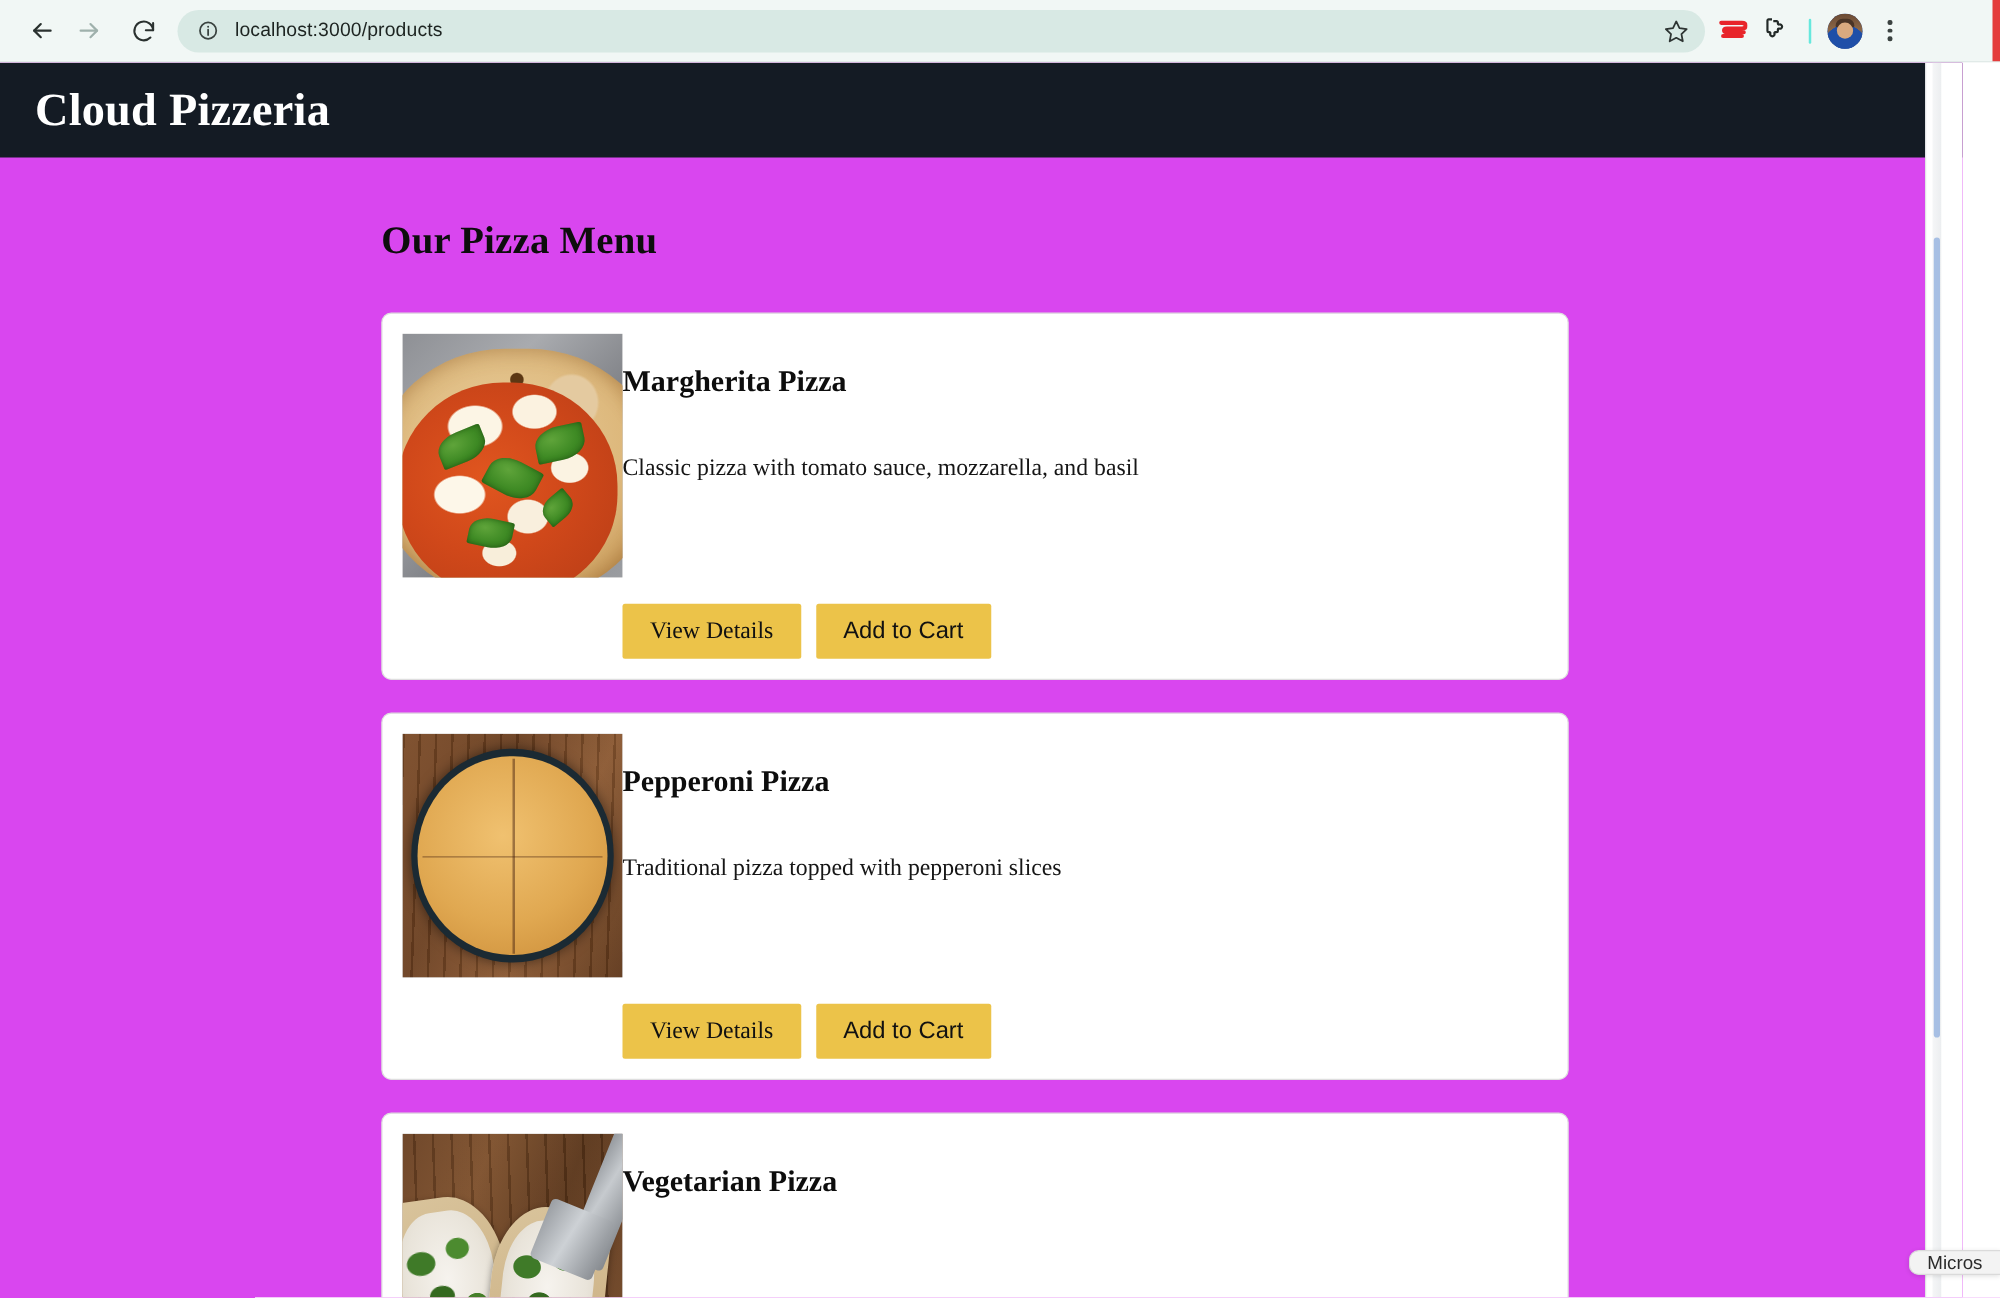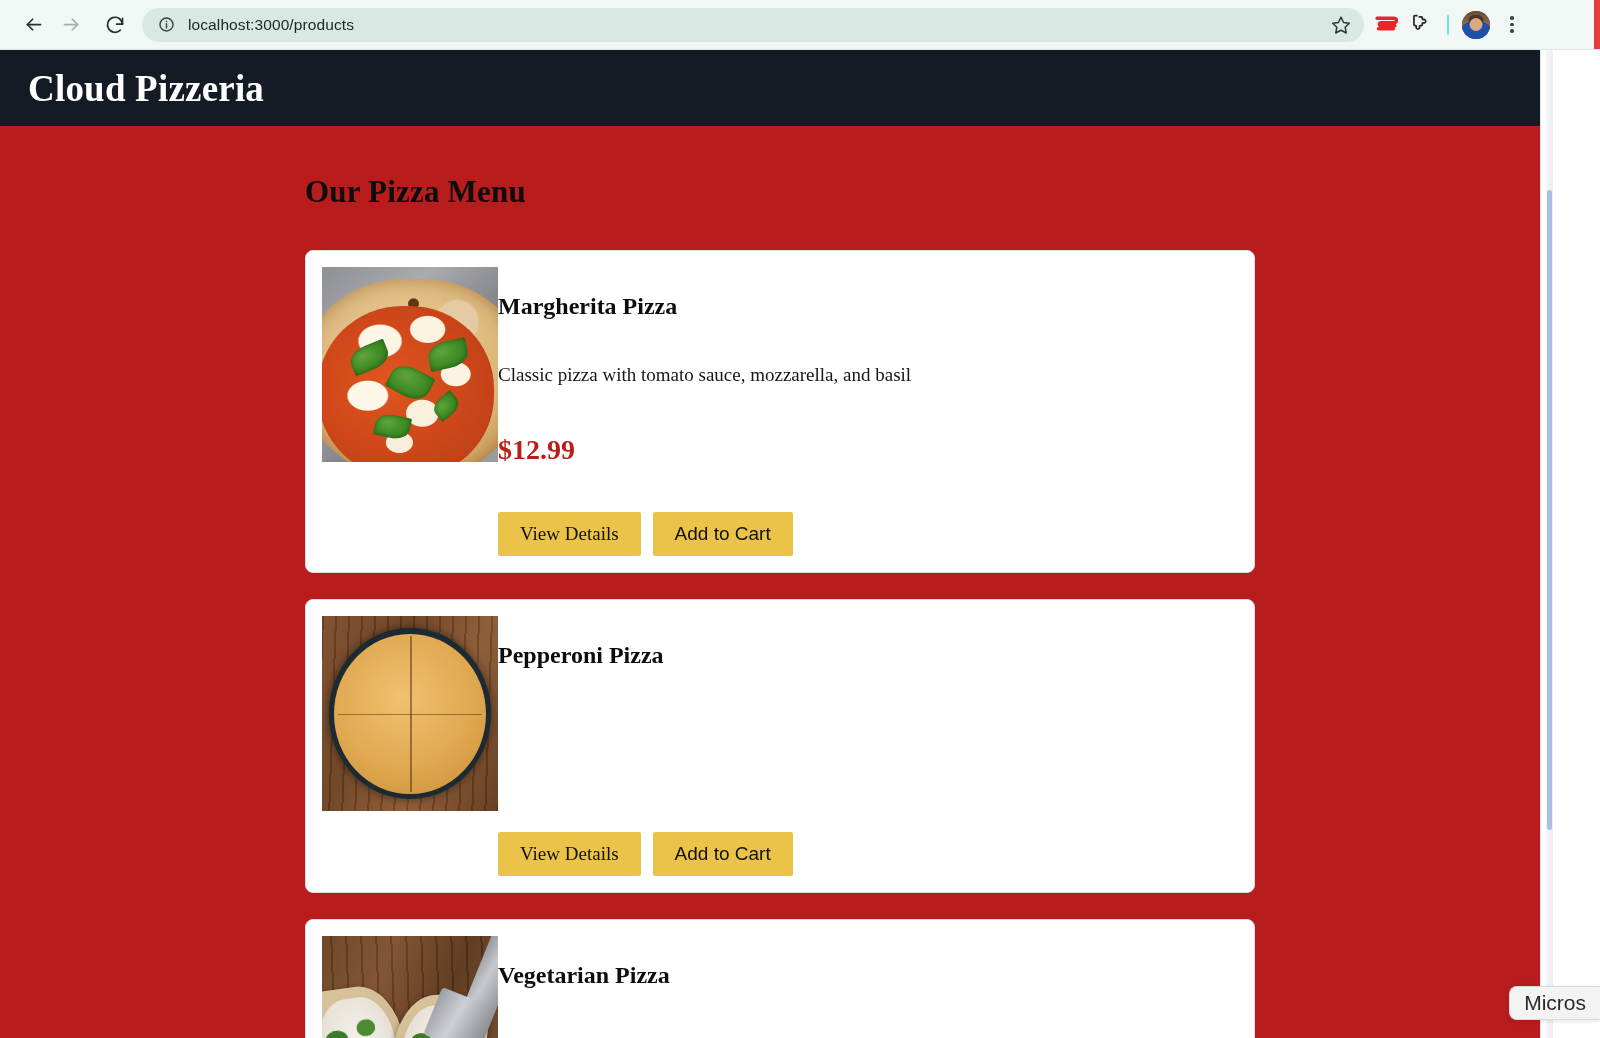--- a/index.html
+++ b/index.html
@@ -138,21 +138,21 @@
     position: relative;
     width: 1600px;
     height: 988px;
     background: #ffffff;
     overflow: hidden;
   }
   .page {
     position: relative;
     width: 1570px;
     height: 988px;
-    background: #b91c1c;
+    background: #d946ef;
     overflow: hidden;
   }
   .page-edge {
     position: absolute;
     top: 0; right: 0;
     width: 30px; height: 988px;
     background: #ffffff;
     border-left: 1px solid #e2e4e6;
   }
   .page-edge::before {
@@ -443,26 +443,26 @@
 
   
   .ms-popup {
     position: absolute;
     right: 0;
     bottom: 18px;
     background: #f3f3f3;
     border: 1px solid #dadada;
     border-right: none;
     border-radius: 8px 0 0 8px;
-    height: 34px;
+    height: 20px;
     display: flex;
     align-items: center;
     padding: 0 14px;
     font-family: "Liberation Sans", sans-serif;
-    font-size: 21px;
+    font-size: 15px;
     color: #2b2b2b;
     white-space: nowrap;
     box-shadow: 0 1px 4px rgba(0,0,0,.12);
     z-index: 20;
   }
 </style>
 </head>
 <body>
 
 <div class="browser-toolbar">
@@ -559,39 +559,39 @@
               <div class="leaf" style="left:16%;top:40%;width:22%;height:13%;transform:rotate(-22deg);"></div>
               <div class="leaf" style="left:38%;top:52%;width:24%;height:15%;transform:rotate(28deg);"></div>
               <div class="leaf" style="left:60%;top:38%;width:23%;height:14%;transform:rotate(-12deg);"></div>
               <div class="leaf" style="left:30%;top:76%;width:20%;height:12%;transform:rotate(12deg);"></div>
               <div class="leaf" style="left:63%;top:66%;width:15%;height:10%;transform:rotate(-40deg);"></div>
             </div>
           </div>
           <div class="product-body">
             <h2 class="product-name">Margherita Pizza</h2>
             <p class="product-desc">Classic pizza with tomato sauce, mozzarella, and basil</p>
-            <div class="product-price">$12.99</div>
             <div class="btn-row">
               <button class="btn btn-details">View Details</button>
               <button class="btn btn-cart">Add to Cart</button>
             </div>
           </div>
         </div>
 
         <div class="product-card">
           <div class="product-thumb">
             <div class="pz pz-pep">
               <div class="pan"></div>
               <div class="pie"></div>
               <div class="slice-line" style="left:50%;top:10%;width:1.5px;height:80%;"></div>
               <div class="slice-line" style="left:9%;top:50%;width:82%;height:1.5px;"></div>
             </div>
           </div>
           <div class="product-body">
             <h2 class="product-name">Pepperoni Pizza</h2>
+            <p class="product-desc">Traditional pizza topped with pepperoni slices</p>
             <div class="btn-row">
               <button class="btn btn-details">View Details</button>
               <button class="btn btn-cart">Add to Cart</button>
             </div>
           </div>
         </div>
 
         <div class="product-card">
           <div class="product-thumb">
             <div class="pz pz-veg">

